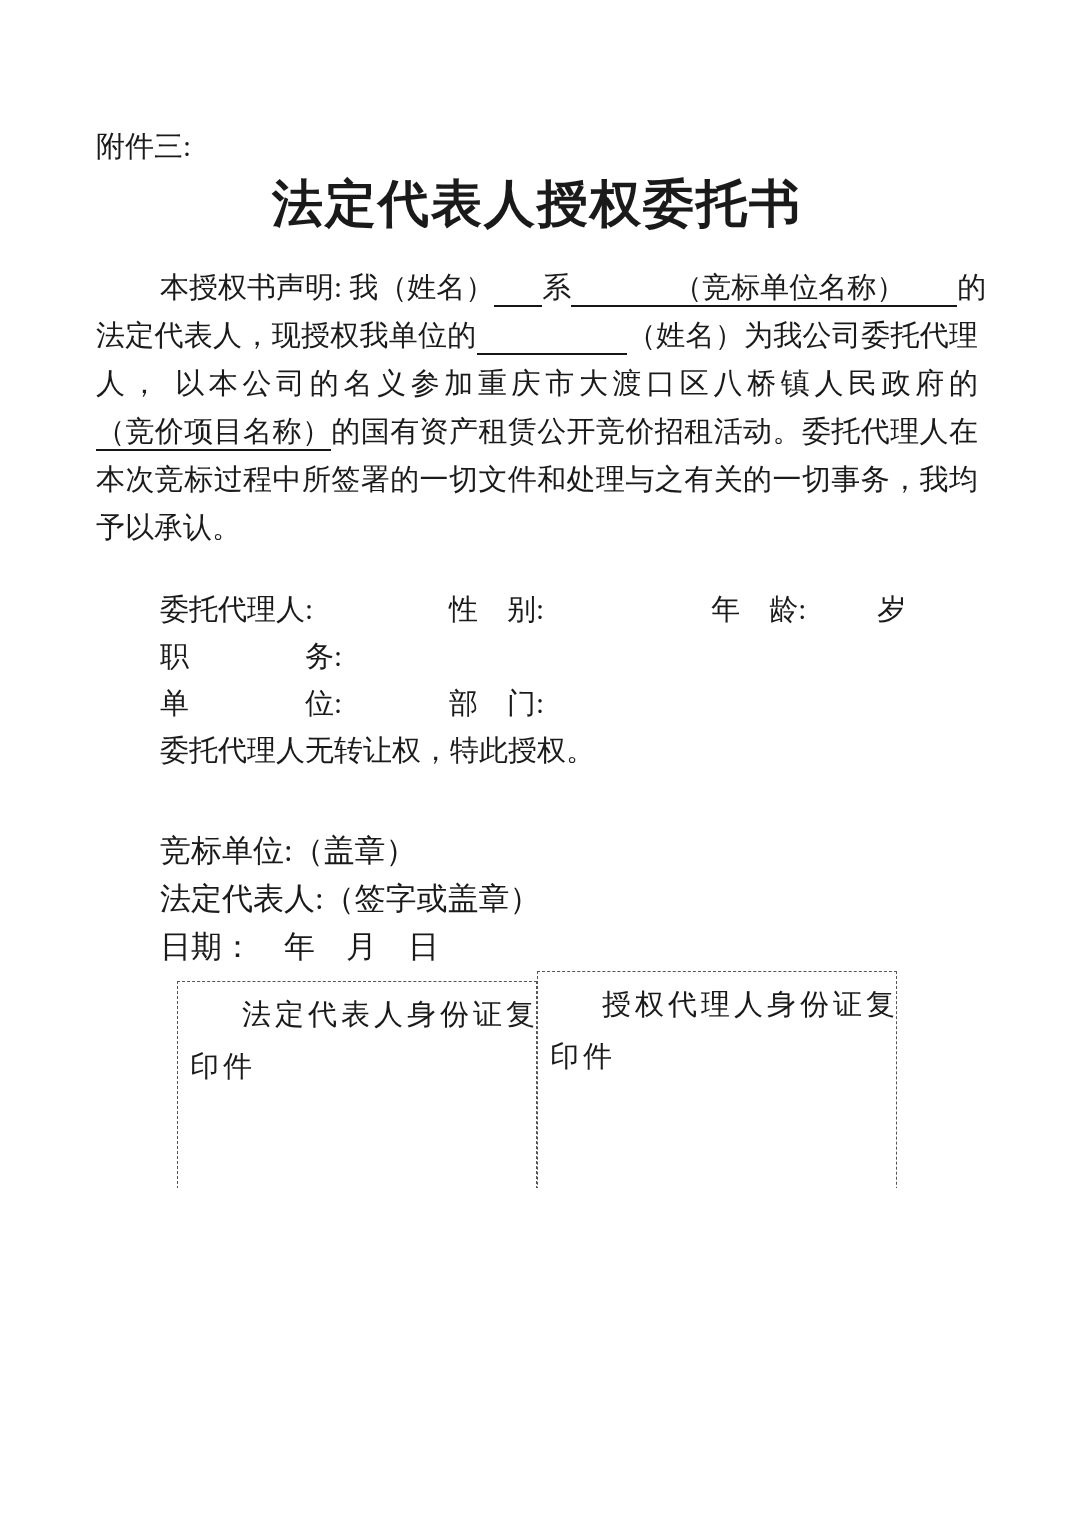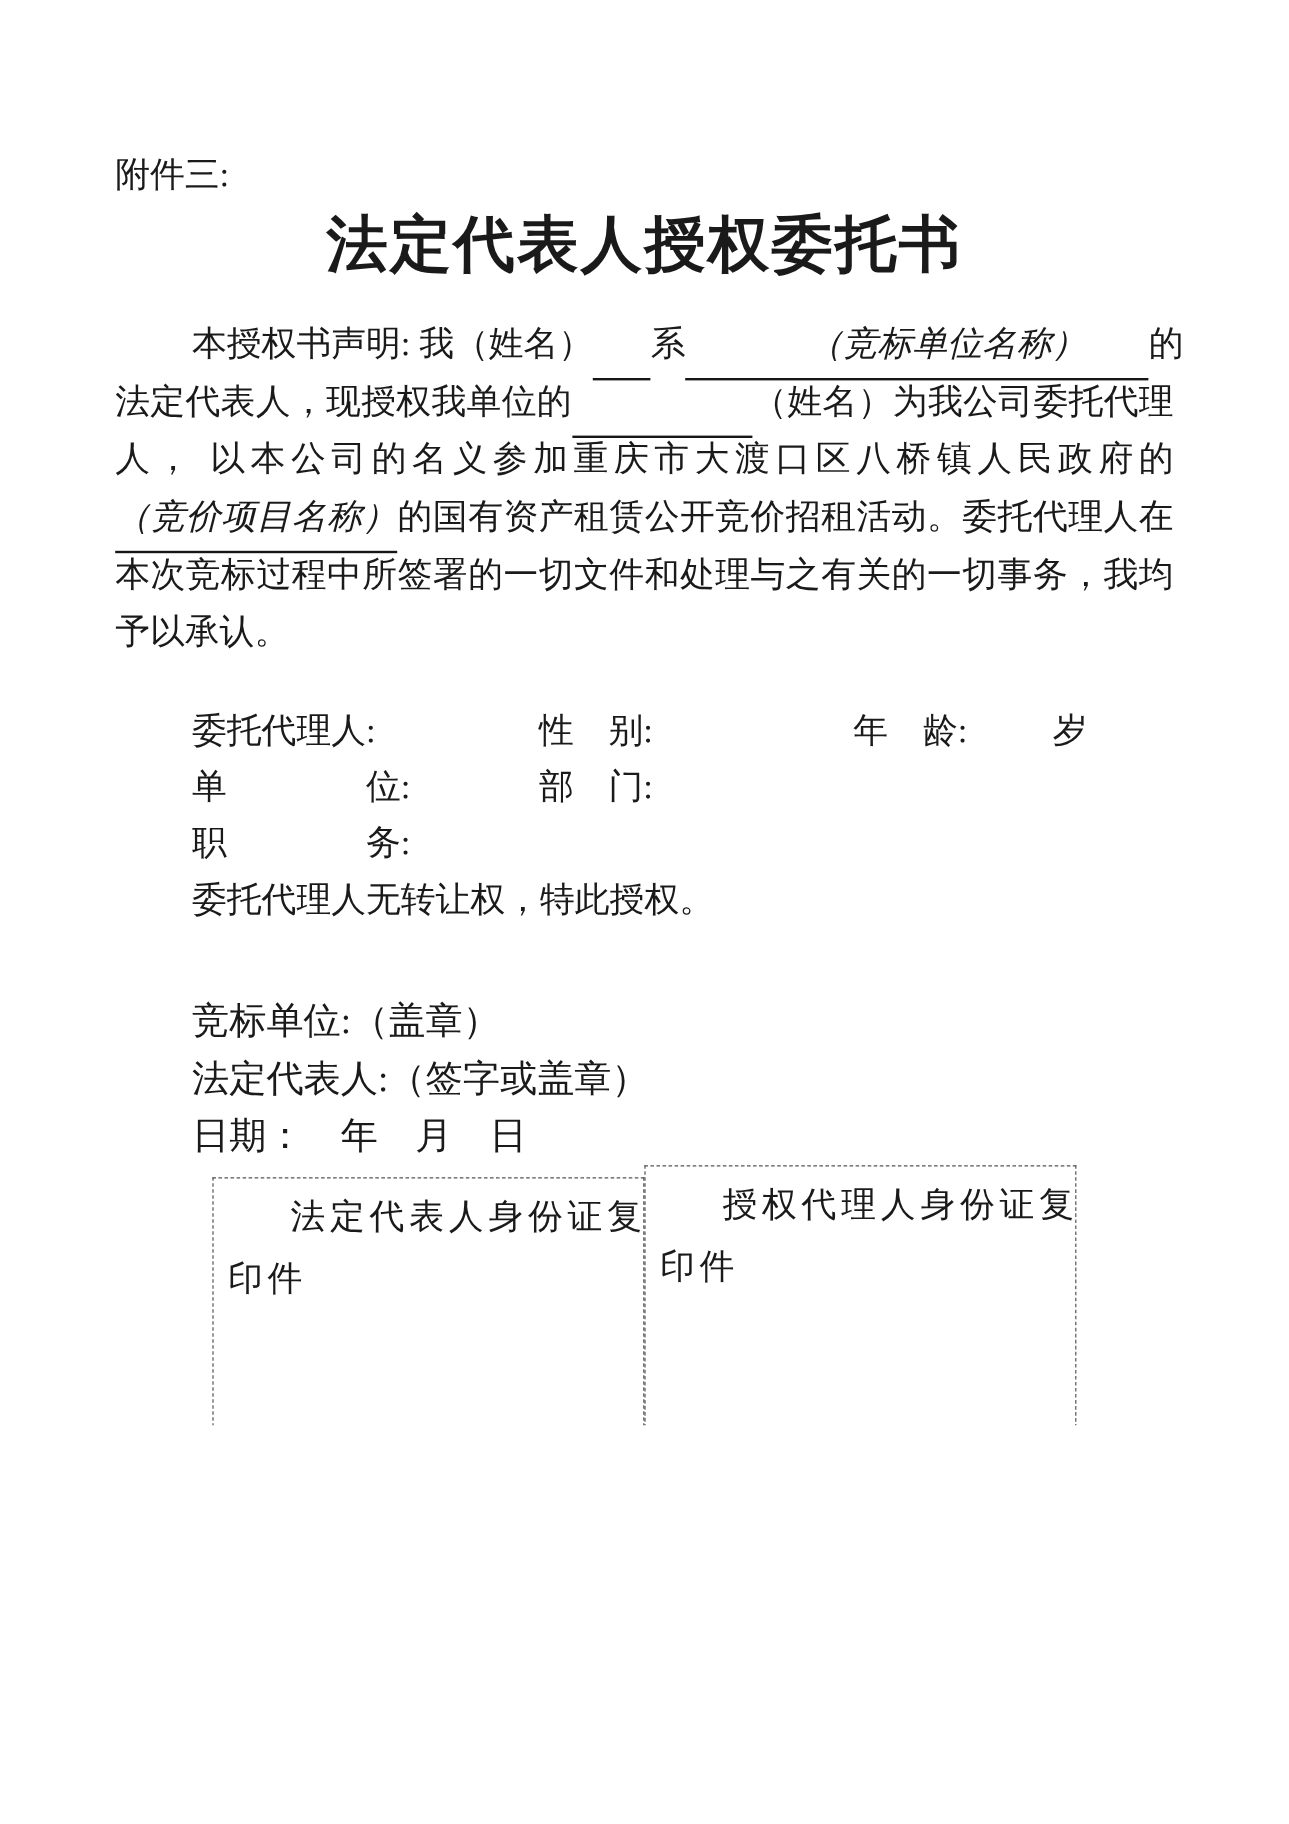--- a/index.html
+++ b/index.html
@@ -42,22 +42,21 @@
     text-align-last: justify;
     white-space: nowrap;
   }
   .para-line.first { text-indent: 64px; }
   .para-line.last {
     text-align: center;
     text-align-last: left;
   }
   .ulined {
     border-bottom: 2px solid #161616;
-    padding-bottom: 12px;
-    font-style: italic;
+    padding-bottom: 2px;
   }
   .blank {
     display: inline-block;
     height: 4px;
     vertical-align: baseline;
   }
   .w48  { width: 48px; }
   .w52  { width: 52px; }
   .w102 { width: 102px; }
   .w150 { width: 150px; }
@@ -130,23 +129,23 @@
     <div class="para-line"><span>本次竞标过程中所签署的一切文件和处理与之有关的一切事务，我均</span></div>
 
     <div class="para-line last"><span>予以承认。</span></div>
 
   </div>
 
   <div class="fields">
 
     <div class="field-row indent2"><span>委托代理人:</span><span class="f-gender">性　别:</span><span class="f-age">年　龄:</span><span class="f-sui">岁</span></div>
 
+    <div class="field-row indent2"><span>职　　　　务:</span></div>
+
     <div class="field-row indent2"><span>单　　　　位:</span><span class="f-dept">部　门:</span></div>
-
-    <div class="field-row indent2"><span>职　　　　务:</span></div>
 
     <div class="field-row indent2"><span>委托代理人无转让权，特此授权。</span></div>
 
   </div>
 
   <div class="stamps">
 
     <div class="stamp-row indent2"><span>竞标单位:（盖章）</span></div>
 
     <div class="stamp-row indent2"><span>法定代表人:（签字或盖章）</span></div>

